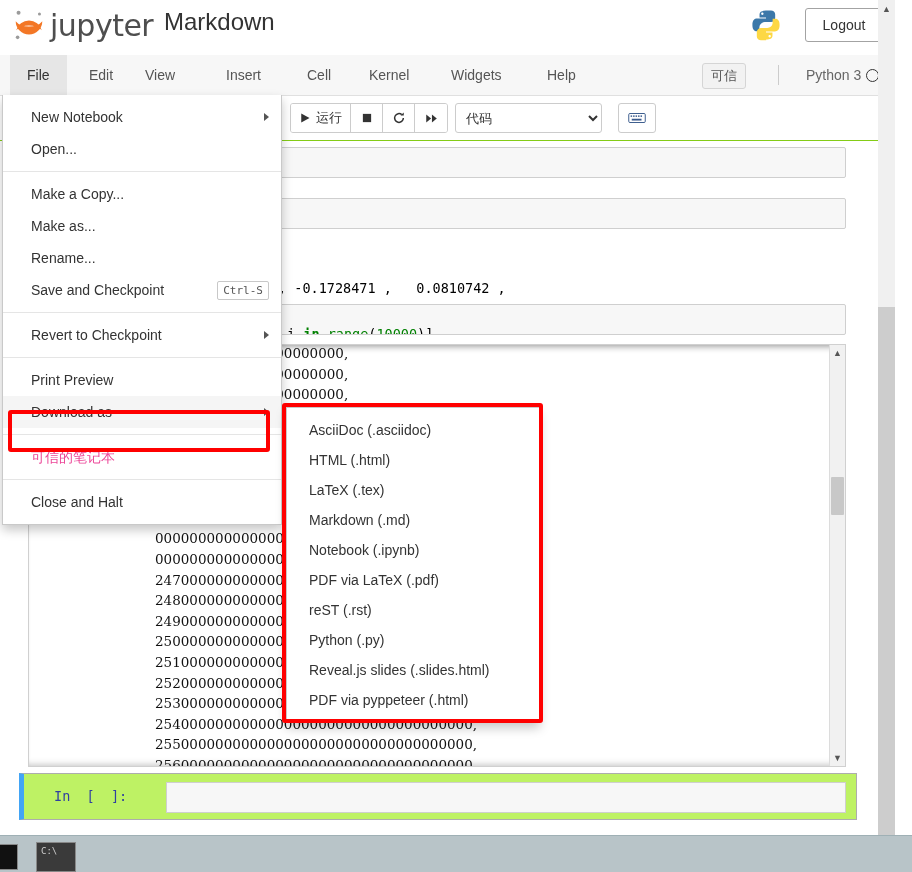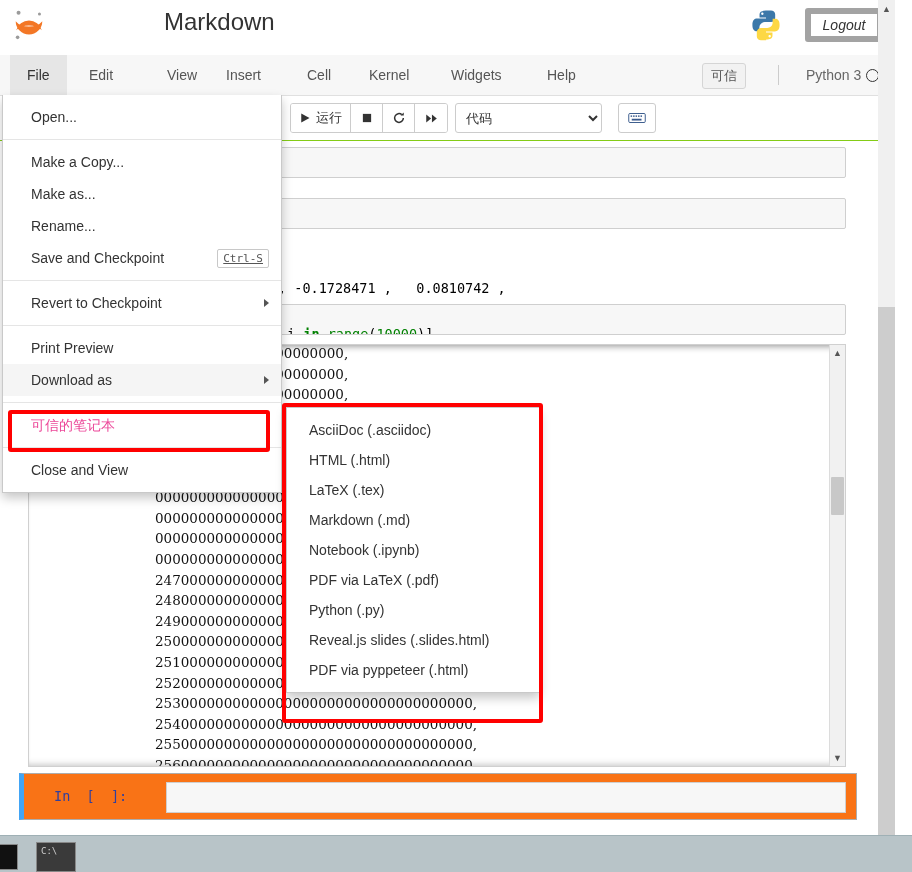--- a/index.html
+++ b/index.html
@@ -59,29 +59,28 @@
   }
   #py-logo {
     position: absolute;
     right: 112px; top: 8px;
     width: 34px; height: 34px;
   }
   #logout-btn {
     position: absolute;
     right: 12px; top: 8px;
     width: 78px; height: 34px;
-    border: 6px solid #a3a3a3;
+    border: 1px solid #a3a3a3;
     border-radius: 3px;
     background: #ffffff;
     color: #333;
     font-size: 14px;
     font-family: "Liberation Sans", sans-serif;
     cursor: pointer;
     padding: 0;
-    font-style: italic;
   }
 
   
   #menubar {
     position: absolute;
     left: 0; top: 55px;
     width: 895px; height: 40px;
     background: #f7f7f7;
     border-bottom: 1px solid #e0e0e0;
   }
@@ -275,21 +274,21 @@
     border-radius: 1px;
   }
 
   
   #bottom-cell {
     position: absolute;
     left: 19px; top: 632px;
     width: 838px; height: 47px;
     border: 1px solid #adadad;
     border-left: 5px solid #42a5f5;
-    background: #f97316;
+    background: #bef264;
     box-sizing: border-box;
     padding-left: 40px;
   }
   #bottom-prompt {
     position: absolute;
     left: 30px; top: 14px;
     font-family: "DejaVu Sans Mono", monospace;
     font-size: 13.5px;
     color: #303f9f;
     white-space: pre;
@@ -391,21 +390,20 @@
     position: absolute;
     right: 12px; top: 7px;
     border: 1px solid #c8c8c8;
     border-radius: 2px;
     padding: 1px 5px;
     font-family: "DejaVu Sans Mono", monospace;
     font-size: 11px;
     color: #555;
     line-height: 15px;
     background: #fff;
-    text-decoration: underline;
   }
 
   
   #dl-annot {
     position: absolute;
     left: 8px; top: 410px;
     width: 262px; height: 42px;
     border: 4px solid #ff0000;
     border-radius: 3px;
     box-sizing: border-box;
@@ -451,33 +449,34 @@
 
   <div id="header">
     <div id="logo-wrap">
       <svg class="logo-mark" viewBox="0 0 40 40">
         <circle cx="9" cy="7" r="2.1" fill="#9b9b9b"></circle>
         <circle cx="31" cy="8.5" r="1.6" fill="#9b9b9b"></circle>
         <circle cx="8" cy="33" r="1.9" fill="#9b9b9b"></circle>
         <path d="M6 16 A14 14 0 0 0 34 16 A16 11 0 0 1 6 16 Z" fill="#f37726"></path>
         <path d="M6.5 25.5 A14 14 0 0 1 33.5 25.5 A16 11 0 0 0 6.5 25.5 Z" fill="#f37726"></path>
       </svg>
+      <span class="logo-word">jupyter</span>
     </div>
     <div id="notebook-name">Markdown</div>
     <svg id="py-logo" viewBox="0 0 40 40">
       <path d="M19.8 3c-4.3 0-7.4 1.2-7.4 4.4v3.8h7.6v1.2H9.5C6.4 12.4 4 14.4 4 19.9c0 5.4 2.2 7.4 5.3 7.4h2.9v-4.6c0-3.4 2.9-6.1 6.3-6.1h7.4c2.7 0 4.9-2.2 4.9-4.9V7.4C30.8 4.8 28.5 3 25.9 3h-6.1zm-4.1 2.3c.8 0 1.4.6 1.4 1.4s-.6 1.4-1.4 1.4-1.4-.6-1.4-1.4.6-1.4 1.4-1.4z" fill="#3c78a9"></path>
       <path d="M20.2 37c4.3 0 7.4-1.2 7.4-4.4v-3.8H20v-1.2h10.5c3.1 0 5.5-2 5.5-7.5 0-5.4-2.2-7.4-5.3-7.4h-2.9v4.6c0 3.4-2.9 6.1-6.3 6.1h-7.4c-2.7 0-4.9 2.2-4.9 4.9v5.3c0 2.6 2.3 4.4 4.9 4.4h6.1zm4.1-2.3c-.8 0-1.4-.6-1.4-1.4s.6-1.4 1.4-1.4 1.4.6 1.4 1.4-.6 1.4-1.4 1.4z" fill="#fdd844"></path>
     </svg>
     <button id="logout-btn">Logout</button>
   </div>
 
   <div id="menubar">
     <div class="menu-item active" style="left:10px">File</div>
     <div class="menu-item" style="left:72px">Edit</div>
-    <div class="menu-item" style="left:150px">View</div>
+    <div class="menu-item" style="left:128px">View</div>
     <div class="menu-item" style="left:209px">Insert</div>
     <div class="menu-item" style="left:290px">Cell</div>
     <div class="menu-item" style="left:352px">Kernel</div>
     <div class="menu-item" style="left:434px">Widgets</div>
     <div class="menu-item" style="left:530px">Help</div>
     <div id="trusted-badge">可信</div>
     <div id="kernel-sep"></div>
     <div id="kernel-name">Python 3</div>
     <div id="kernel-indicator"></div>
   </div>
@@ -607,20 +606,24 @@
     </div>
 
     <div id="bottom-cell">
       <div id="bottom-prompt">In  [  ]:</div>
       <div id="bottom-input"></div>
     </div>
   </div>
 
   <div id="file-menu">
     <div class="fm-item">
+      <span>New Notebook</span>
+      <span class="fm-caret"></span>
+    </div>
+    <div class="fm-item">
       <span>Open...</span>
     </div>
     <div class="fm-sep"></div>
 
     <div class="fm-item">
       <span>Make a Copy...</span>
     </div>
     <div class="fm-item">
       <span>Make as...</span>
     </div>
@@ -647,33 +650,34 @@
       <span class="fm-caret"></span>
     </div>
     <div class="fm-sep"></div>
 
     <div class="fm-item disabled">
       <span>可信的笔记本</span>
     </div>
     <div class="fm-sep"></div>
 
     <div class="fm-item">
-      <span>Close and View</span>
+      <span>Close and Halt</span>
     </div>
   </div>
 
   <div id="dl-annot"></div>
 
   <div id="dl-submenu">
     <div class="dl-item">AsciiDoc (.asciidoc)</div>
     <div class="dl-item">HTML (.html)</div>
     <div class="dl-item">LaTeX (.tex)</div>
     <div class="dl-item">Markdown (.md)</div>
     <div class="dl-item">Notebook (.ipynb)</div>
     <div class="dl-item">PDF via LaTeX (.pdf)</div>
+    <div class="dl-item">reST (.rst)</div>
     <div class="dl-item">Python (.py)</div>
     <div class="dl-item">Reveal.js slides (.slides.html)</div>
     <div class="dl-item">PDF via pyppeteer (.html)</div>
   </div>
 
   <div id="dl-sub-annot"></div>
 
   <div id="outer-sb">
     <div class="arrow">▲</div>
     <div class="thumb"></div>

